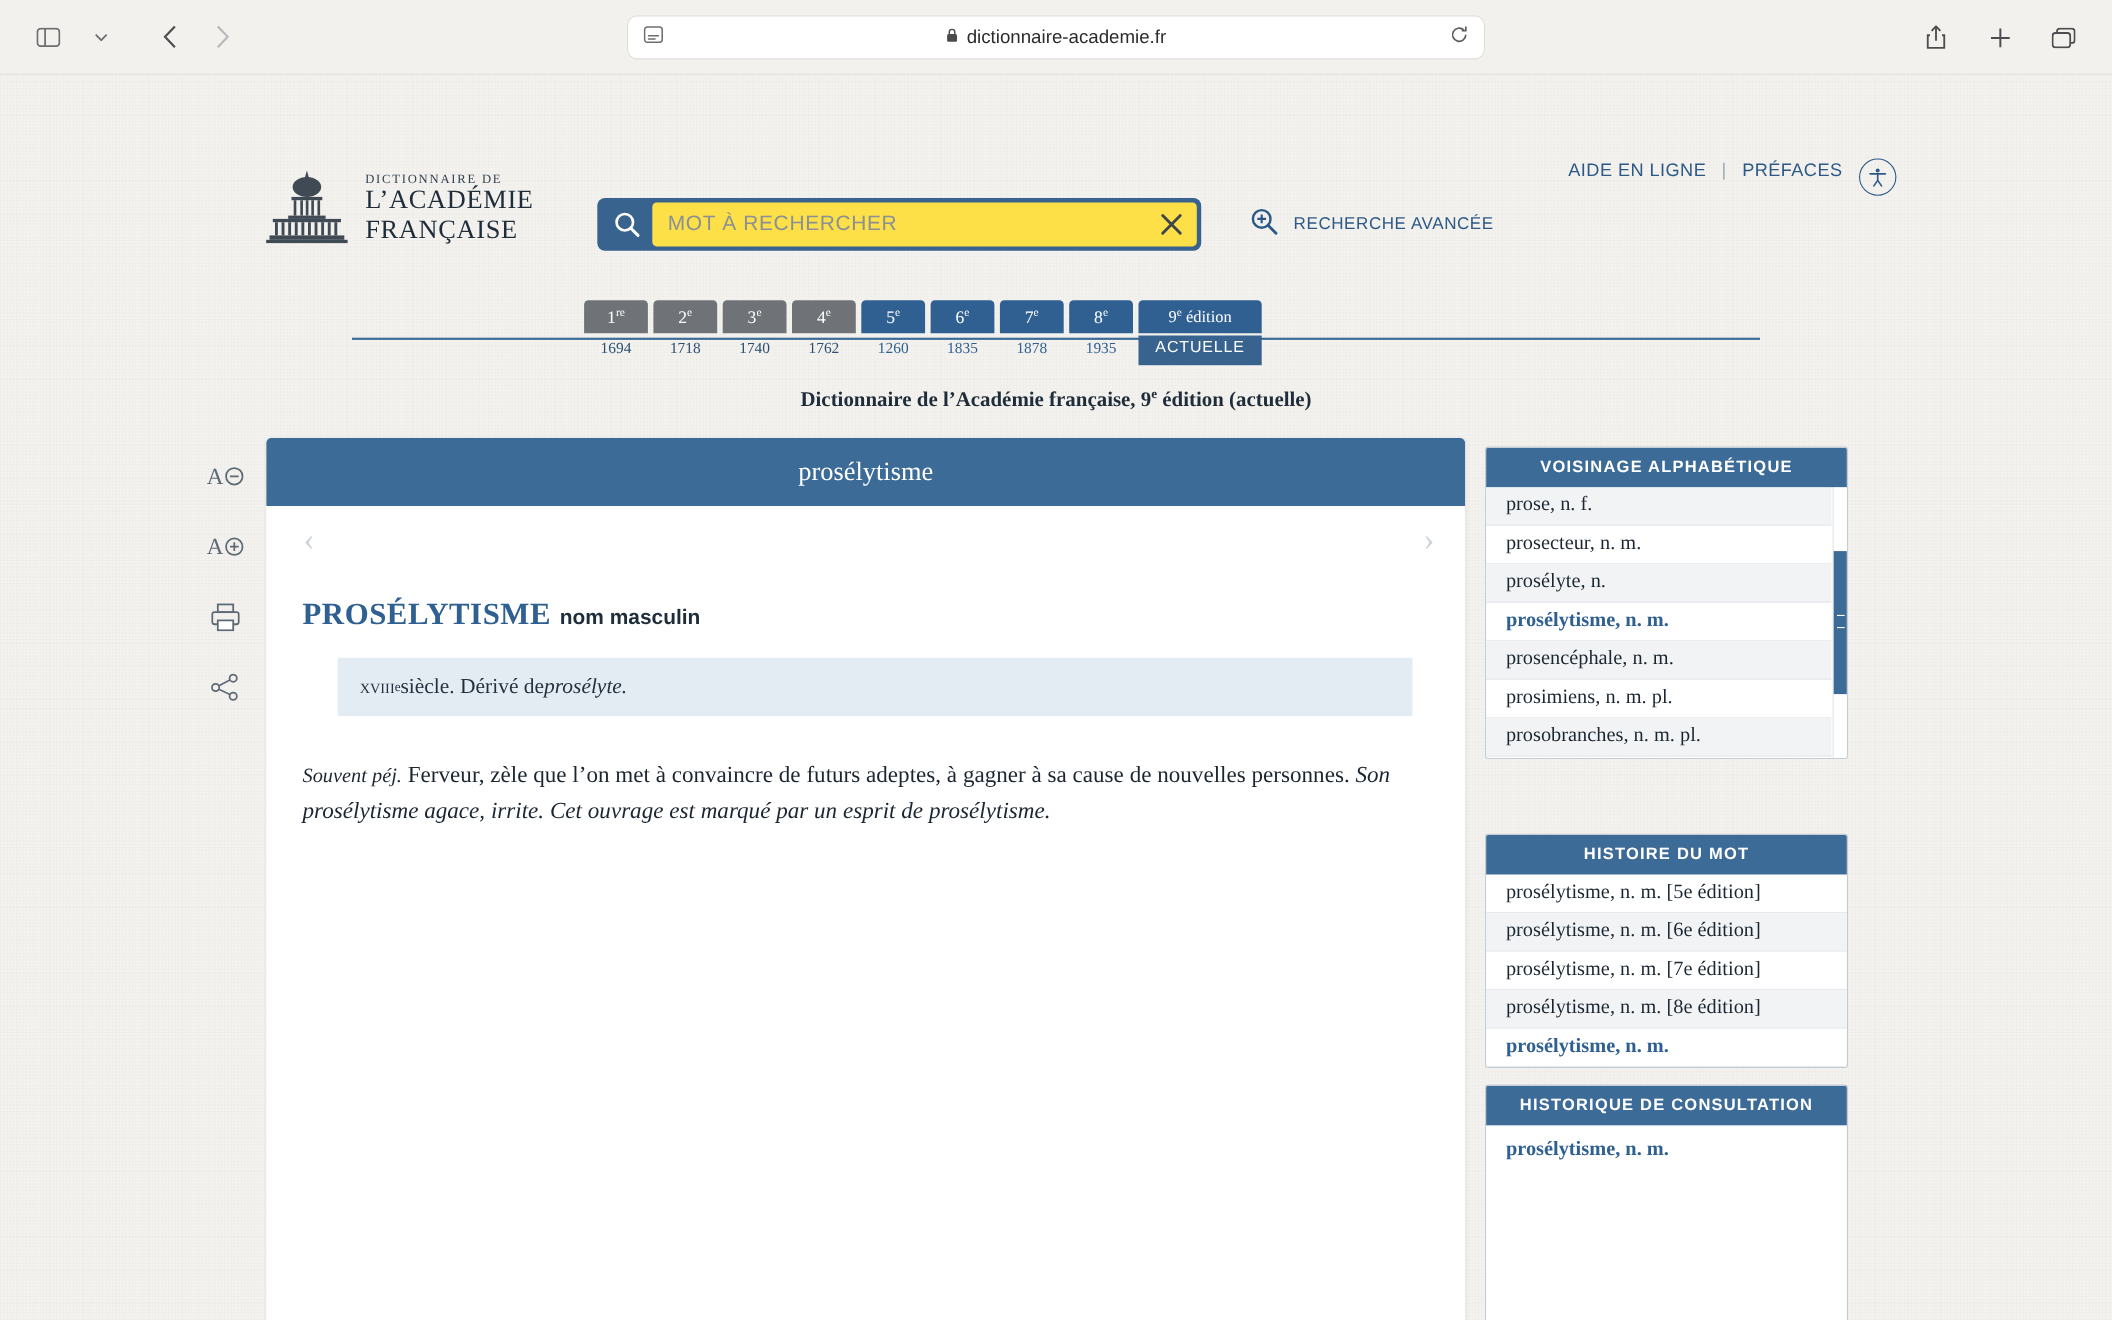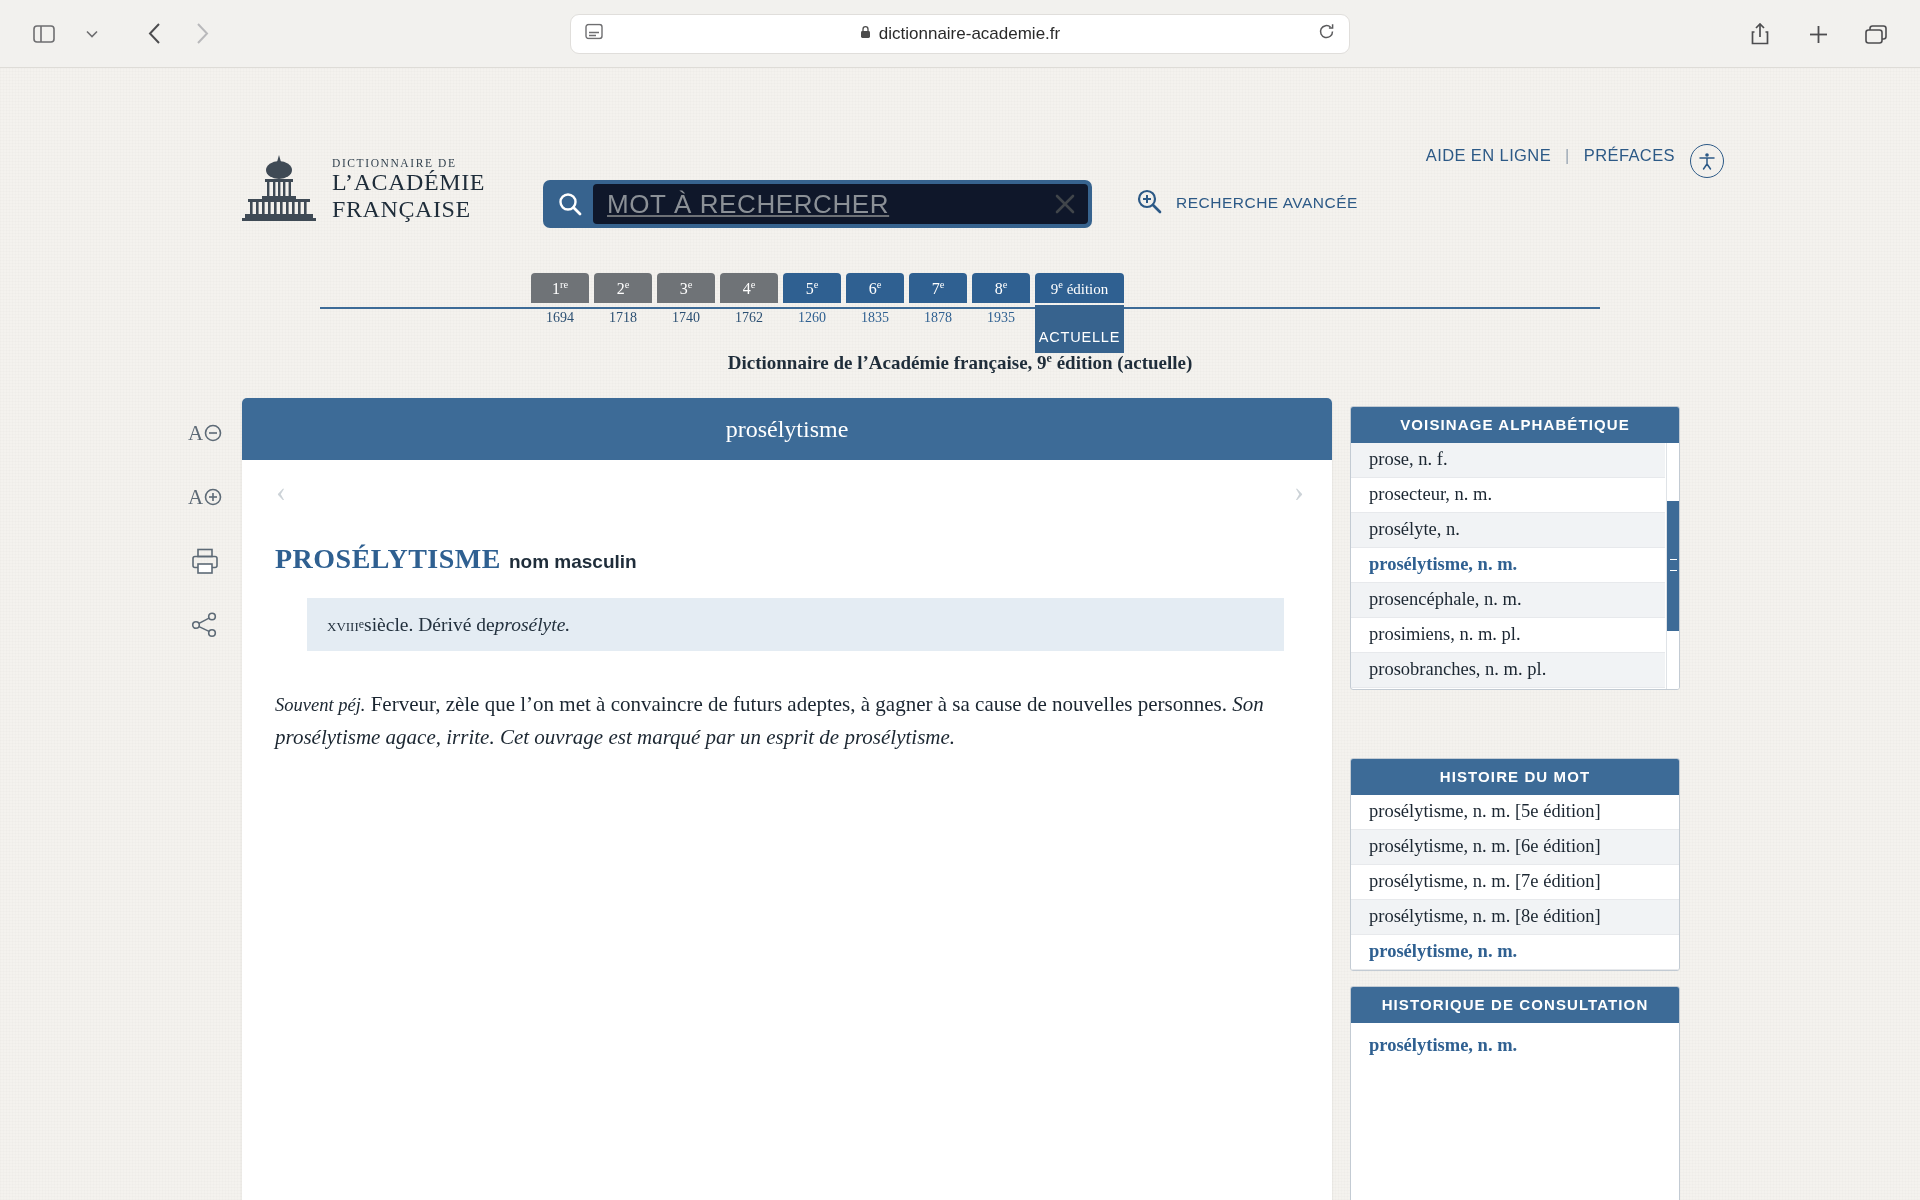--- a/index.html
+++ b/index.html
@@ -99,28 +99,27 @@
     display: flex; align-items: center;
     padding: 4px;
   }
   .search-icon-box {
     width: 46px; height: 40px;
     display: flex; align-items: center; justify-content: center;
     color: #ffffff;
   }
   .search-field {
     flex: 1; height: 40px;
-    background: #0f172a;
+    background: #fde047;
     border: none; outline: none;
     border-radius: 4px;
-    font-size: 26px; letter-spacing: .6px;
+    font-size: 19px; letter-spacing: .6px;
     color: #6d7176;
     padding: 0 14px;
     font-family: "Liberation Sans", sans-serif;
-    text-decoration: underline;
   }
   .search-field::placeholder { color: #8b9096; }
   .search-clear {
     width: 46px; height: 40px; margin-left: -46px;
     display: flex; align-items: center; justify-content: center;
     color: #50555a; font-size: 24px; position: relative; z-index: 2;
   }
 
   .adv-search {
     position: absolute; left: 1135px; top: 119px;
@@ -150,26 +149,26 @@
     background: #6f7377; color: #ffffff;
     font-size: 16px; padding: 6px 0 5px;
     border-radius: 4px 4px 0 0;
   }
   .ed .num sup { font-size: 10.5px; }
   .ed .yr {
     font-size: 14px; color: #2b4f72; padding-top: 7px;
   }
   .ed.blue .num { background: #2f6091; }
   .ed.blue .yr { color: #2f6091; }
-  .ed.current { width: 89px; }
+  .ed.current { width: 112px; }
   .ed.current .num { background: #2f6091; font-size: 15px; }
   .ed.current .act {
     background: #37638e; color: #ffffff;
     font-size: 14.5px; letter-spacing: .8px;
-    padding: 24px 0 8px; margin-top: 2px;
+    padding: 3px 0 8px; margin-top: 2px;
     font-family: "Liberation Sans", sans-serif;
   }
   .ed-caption {
     position: absolute; left: 0; right: 0; top: 78px;
     text-align: center;
     font-family: "Liberation Serif", serif;
     font-size: 19px; color: #1f2d3a; font-weight: bold;
   }
   .ed-caption sup { font-size: 12px; }
 

